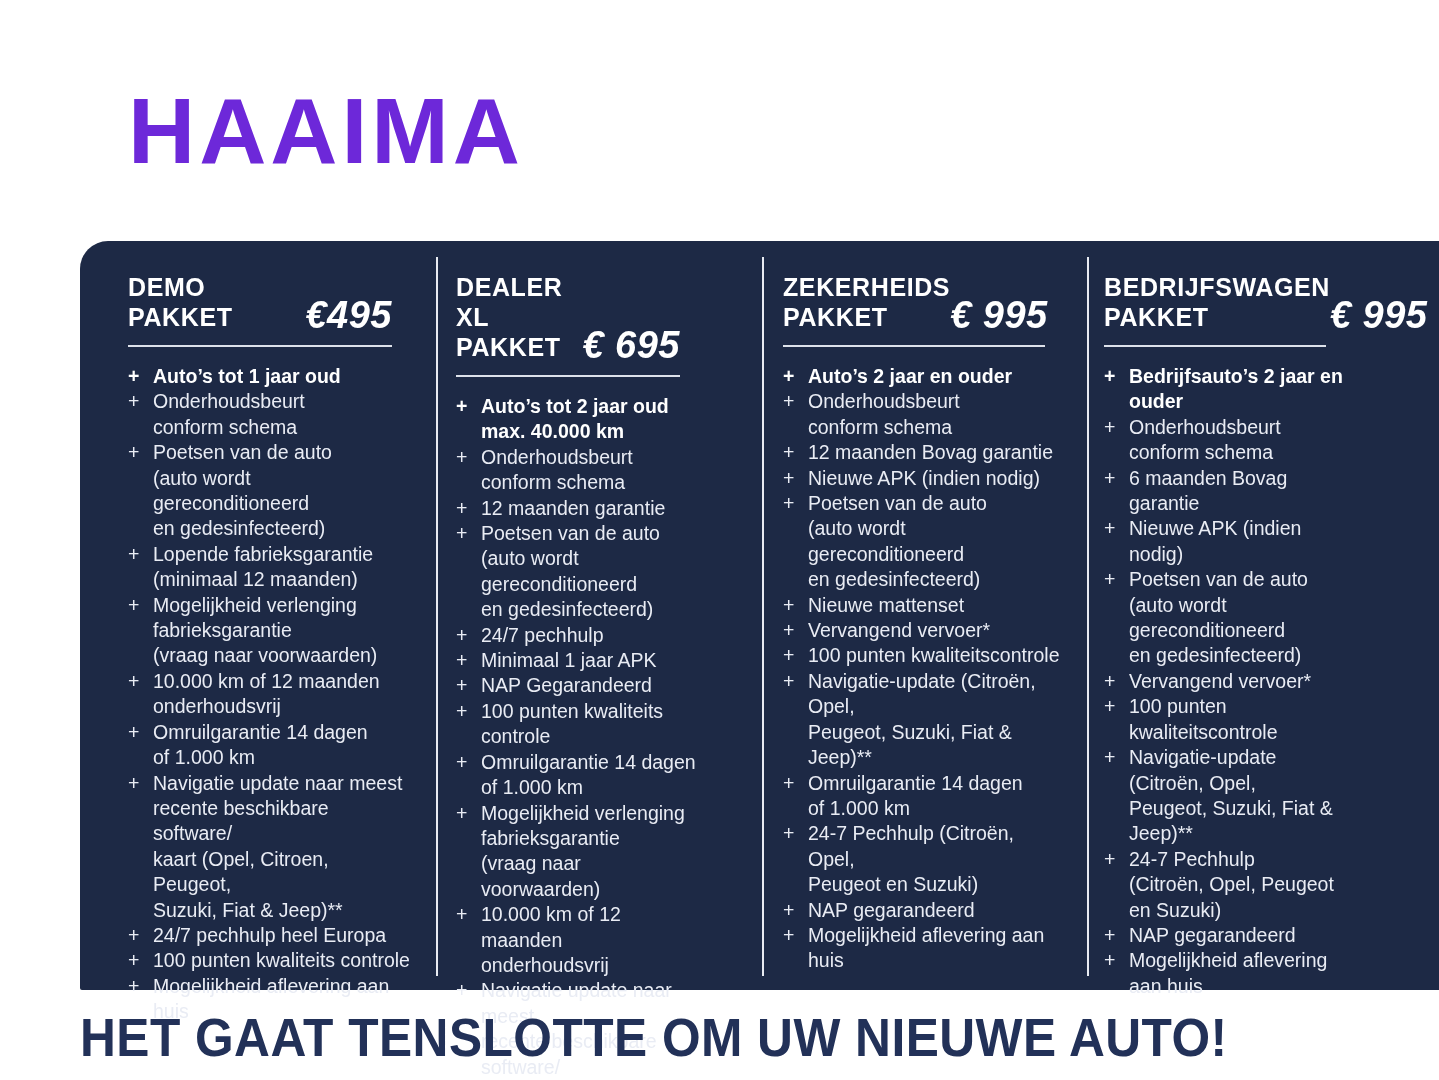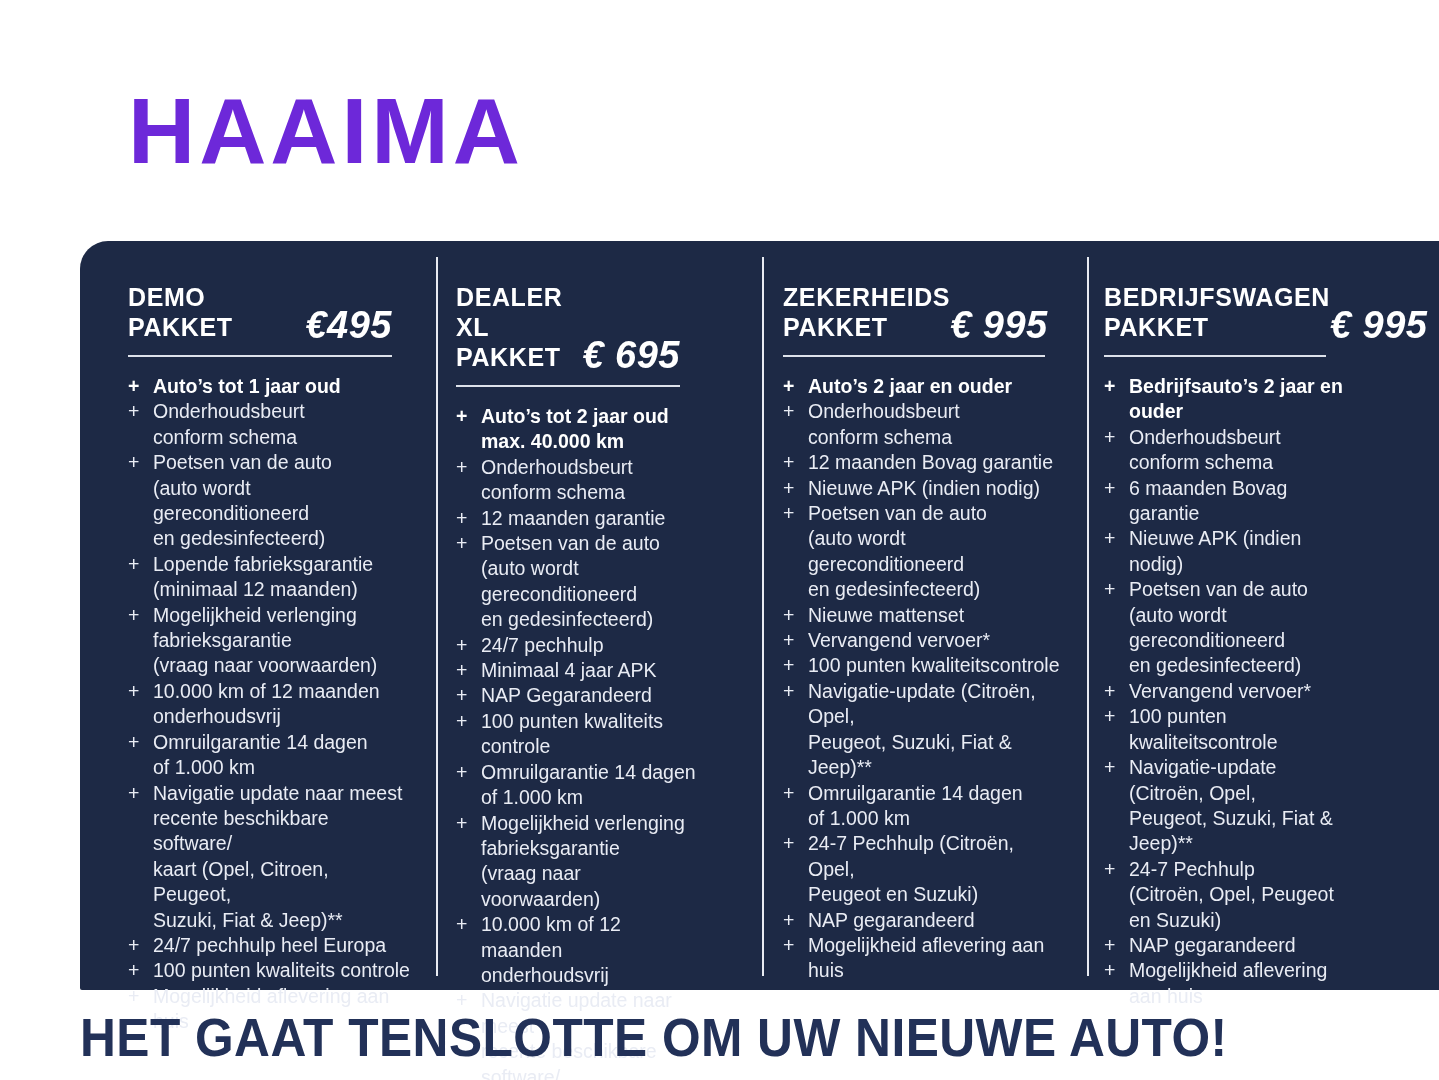--- a/index.html
+++ b/index.html
@@ -22,21 +22,21 @@
   }
 
   
   .panel {
     position:absolute; left:80px; top:241px; width:1359px; height:749px;
     background:#1d2945; border-radius:28px 0 0 2px;
   }
   .divider { position:absolute; top:16px; bottom:14px; width:2px; background:#e8ebf2; }
   .d1 { left:356px; } .d2 { left:682px; } .d3 { left:1007px; }
 
-  .col { position:absolute; top:0; bottom:0; box-sizing:border-box; padding-top:31px; color:#ffffff;margin-top:10px; }
+  .col { position:absolute; top:0; bottom:0; box-sizing:border-box; padding-top:31px; color:#ffffff; }
   .col1 { left:0;      width:356px; padding-left:48px; padding-right:24px; }
   .col2 { left:356px;  width:286px; padding-left:20px; padding-right:22px; }
   .col3 { left:682px;  width:325px; padding-left:21px; padding-right:22px; }
   .col4 { left:1007px; width:303px; padding-left:17px; padding-right:44px; }
 
   .pkg-head { display:flex; justify-content:space-between; align-items:flex-end; padding-right:20px; }
   .pkg-name  { font-size:25px; line-height:30px; font-weight:700; letter-spacing:.6px; }
   .pkg-price { font-size:38px; line-height:33px; font-weight:700; white-space:nowrap; letter-spacing:.5px;font-style:italic; }
   .rule { height:0; border-top:2px solid #dde1ea; margin:13px 20px 0 0; }
 
@@ -166,21 +166,21 @@
             <span class="itxt">Poetsen van de auto
 (auto wordt gereconditioneerd
 en gedesinfecteerd)</span>
           </div>
           <div class="item">
             <span class="plus">+</span>
             <span class="itxt">24/7 pechhulp</span>
           </div>
           <div class="item">
             <span class="plus">+</span>
-            <span class="itxt">Minimaal 4 jaar APK</span>
+            <span class="itxt">Minimaal 1 jaar APK</span>
           </div>
           <div class="item">
             <span class="plus">+</span>
             <span class="itxt">NAP Gegarandeerd</span>
           </div>
           <div class="item">
             <span class="plus">+</span>
             <span class="itxt">100 punten kwaliteits controle</span>
           </div>
           <div class="item">

